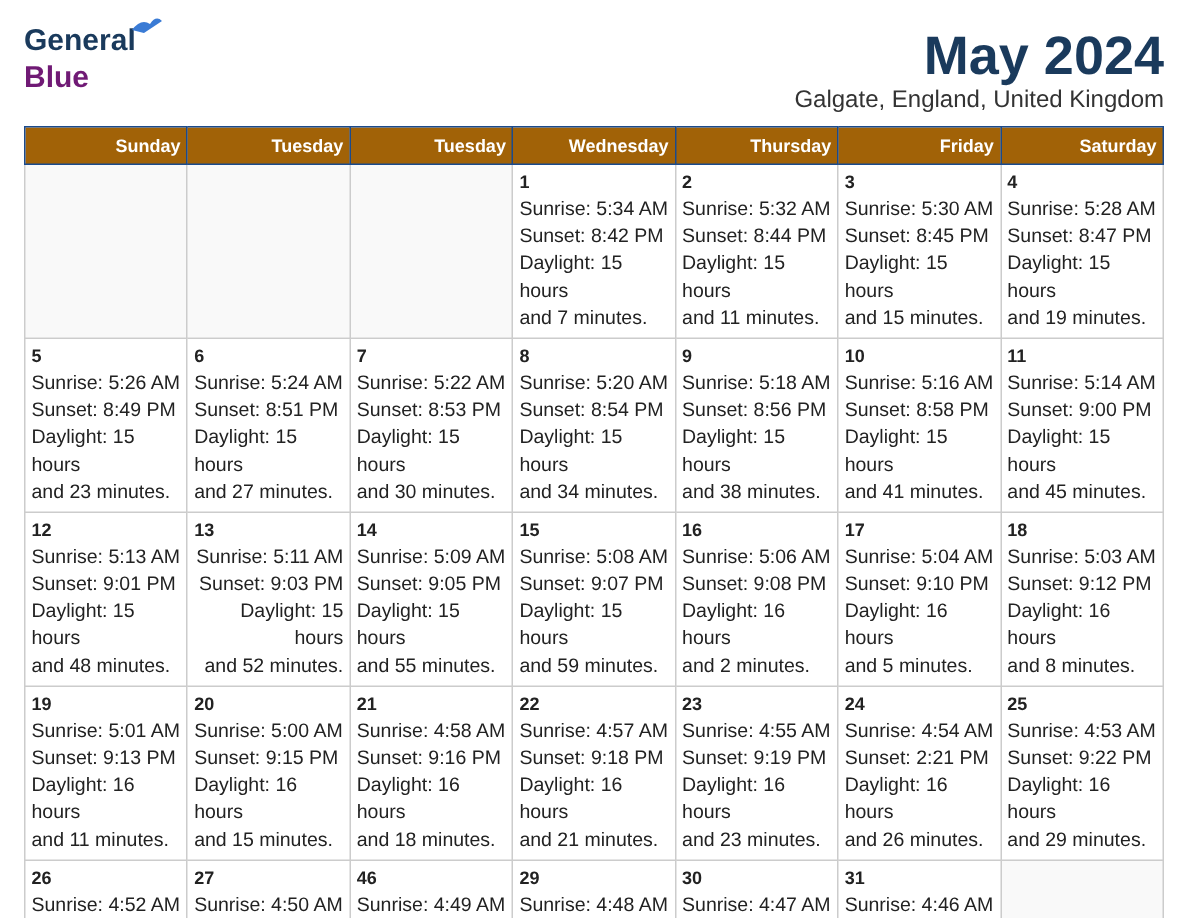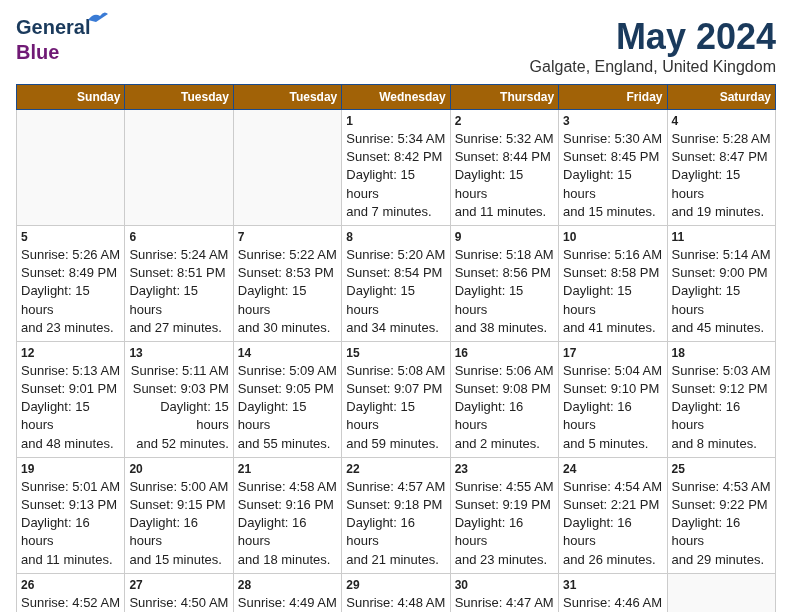--- a/index.html
+++ b/index.html
@@ -301,21 +301,21 @@
 and 32 minutes.</div>
         </td>
         <td>
           <span class="day-num">27</span>
           <div class="cell-info" style="white-space: pre-line;">Sunrise: 4:50 AM
 Sunset: 9:00 PM
 Daylight: 16 hours
 and 34 minutes.</div>
         </td>
         <td>
-          <span class="day-num">28</span>
+          <span class="day-num">46</span>
           <div class="cell-info" style="white-space: pre-line;">Sunrise: 4:49 AM
 Sunset: 9:27 PM
 Daylight: 16 hours
 and 37 minutes.</div>
         </td>
         <td>
           <span class="day-num">29</span>
           <div class="cell-info" style="white-space: pre-line;">Sunrise: 4:48 AM
 Sunset: 9:28 PM
 Daylight: 16 hours

